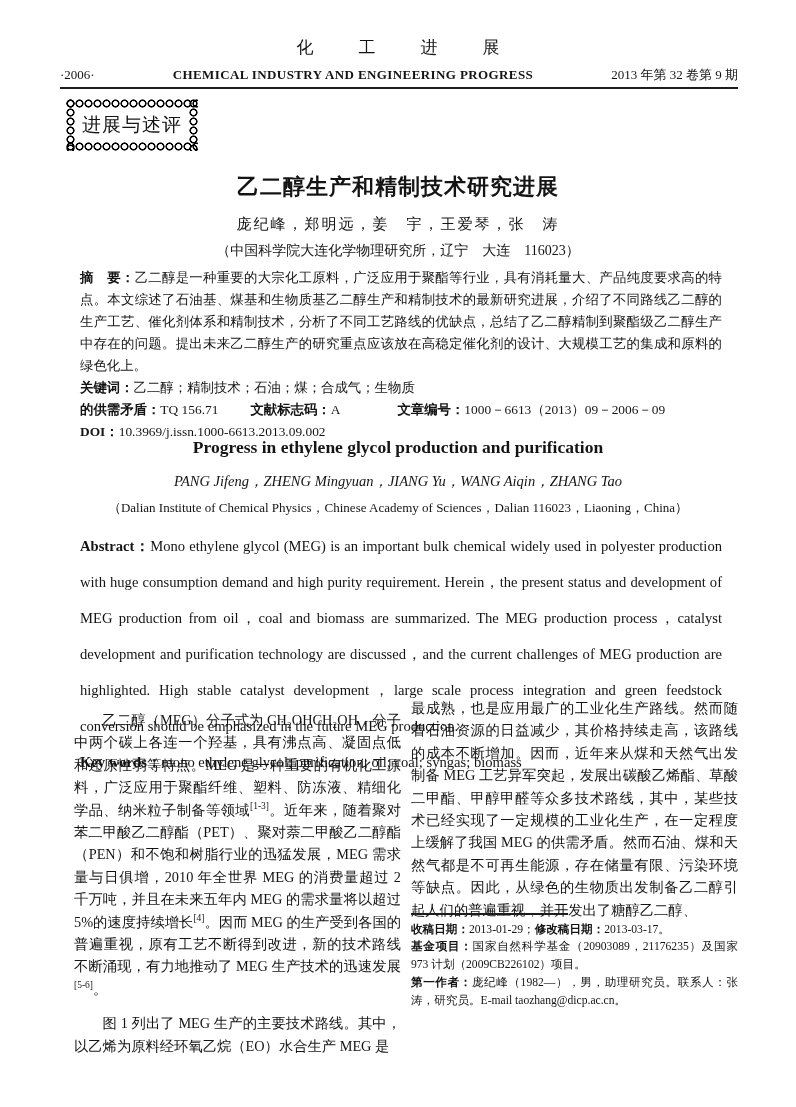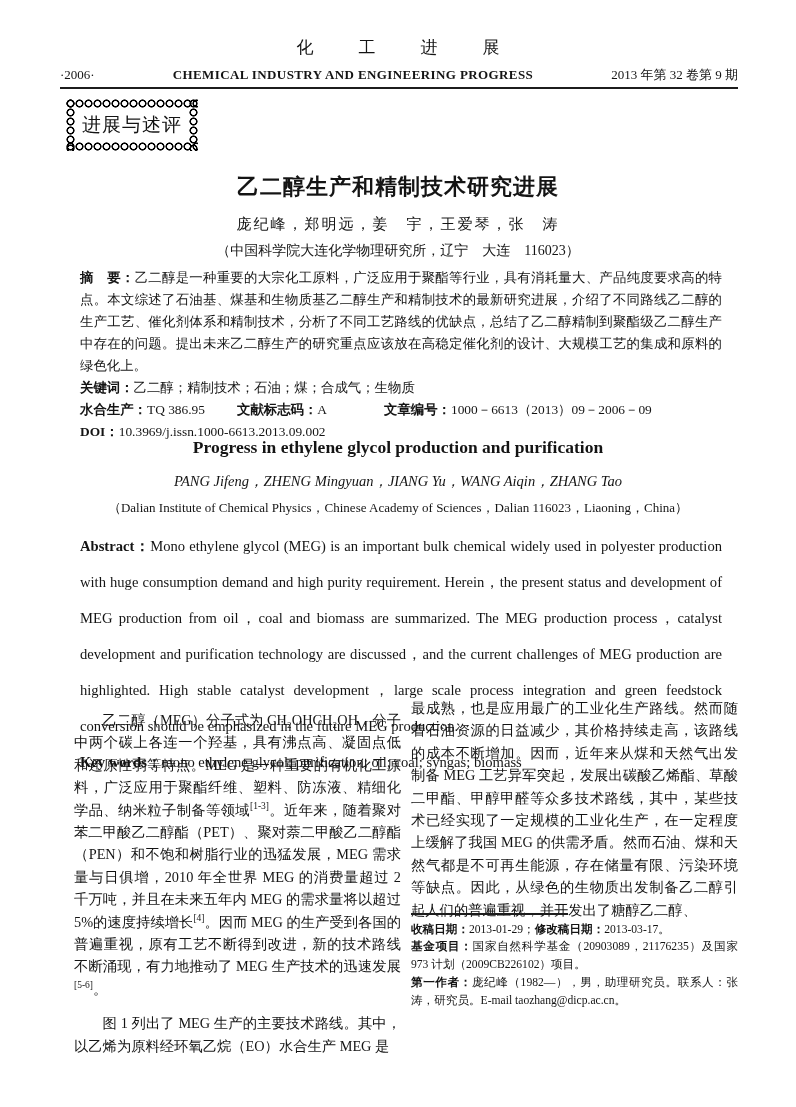--- a/index.html
+++ b/index.html
@@ -75,21 +75,21 @@
 
   <div class="badge">进展与述评</div>
 
   <h1 class="title-cn">乙二醇生产和精制技术研究进展</h1>
   <div class="authors-cn">庞纪峰，郑明远，姜　宇，王爱琴，张　涛</div>
   <div class="affil-cn">（中国科学院大连化学物理研究所，辽宁　大连　116023）</div>
 
   <section class="meta">
     <p><span class="b">摘　要：</span><span>乙二醇是一种重要的大宗化工原料，广泛应用于聚酯等行业，具有消耗量大、产品纯度要求高的特点。本文综述了石油基、煤基和生物质基乙二醇生产和精制技术的最新研究进展，介绍了不同路线乙二醇的生产工艺、催化剂体系和精制技术，分析了不同工艺路线的优缺点，总结了乙二醇精制到聚酯级乙二醇生产中存在的问题。提出未来乙二醇生产的研究重点应该放在高稳定催化剂的设计、大规模工艺的集成和原料的绿色化上。</span></p>
     <p><span class="b">关键词：</span><span>乙二醇；精制技术；石油；煤；合成气；生物质</span></p>
-    <p class="clc"><span class="pair"><span class="b">水合生产：</span><span>TQ 386.95</span></span><span class="pair"><span class="b">文献标志码：</span><span>A</span></span><span class="pair"><span class="b">文章编号：</span><span>1000－6613（2013）09－2006－09</span></span></p>
+    <p class="clc"><span class="pair"><span class="b">的供需矛盾：</span><span>TQ 156.71</span></span><span class="pair"><span class="b">文献标志码：</span><span>A</span></span><span class="pair"><span class="b">文章编号：</span><span>1000－6613（2013）09－2006－09</span></span></p>
     <p><span class="b">DOI：</span><span>10.3969/j.issn.1000-6613.2013.09.002</span></p>
   </section>
 
   <h2 class="title-en">Progress in ethylene glycol production and purification</h2>
   <div class="authors-en">PANG Jifeng，ZHENG Mingyuan，JIANG Yu，WANG Aiqin，ZHANG Tao</div>
   <div class="affil-en">（Dalian Institute of Chemical Physics，Chinese Academy of Sciences，Dalian 116023，Liaoning，China）</div>
 
   <section class="en-abs">
     <p><span class="b">Abstract：</span><span>Mono ethylene glycol (MEG) is an important bulk chemical widely used in polyester production with huge consumption demand and high purity requirement. Herein，the present status and development of MEG production from oil，coal and biomass are summarized. The MEG production process，catalyst development and purification technology are discussed，and the current challenges of MEG production are highlighted. High stable catalyst development，large scale process integration and green feedstock conversion should be emphasized in the future MEG production.</span></p>
     <p><span class="b">Key words：</span><span>mono ethylene glycol;  purification;  oil;  coal;  syngas;  biomass</span></p>

